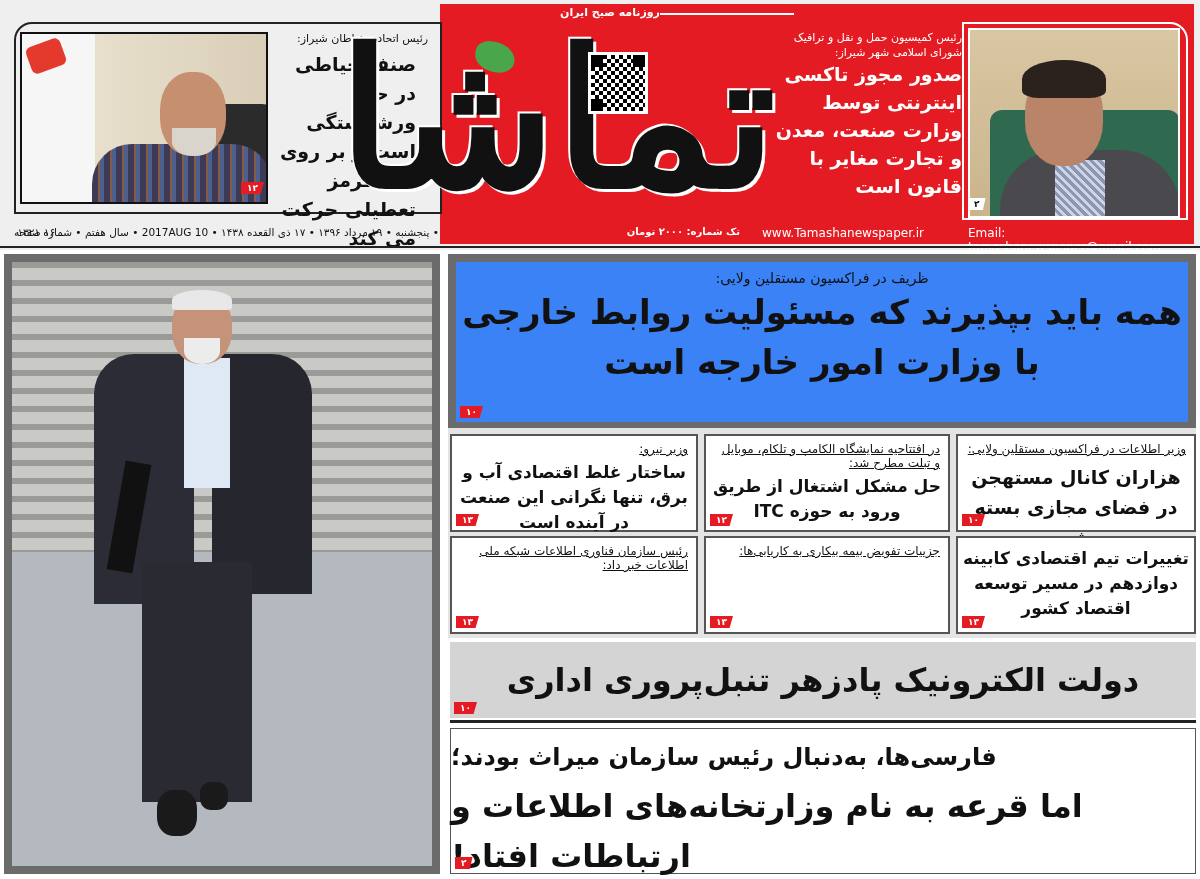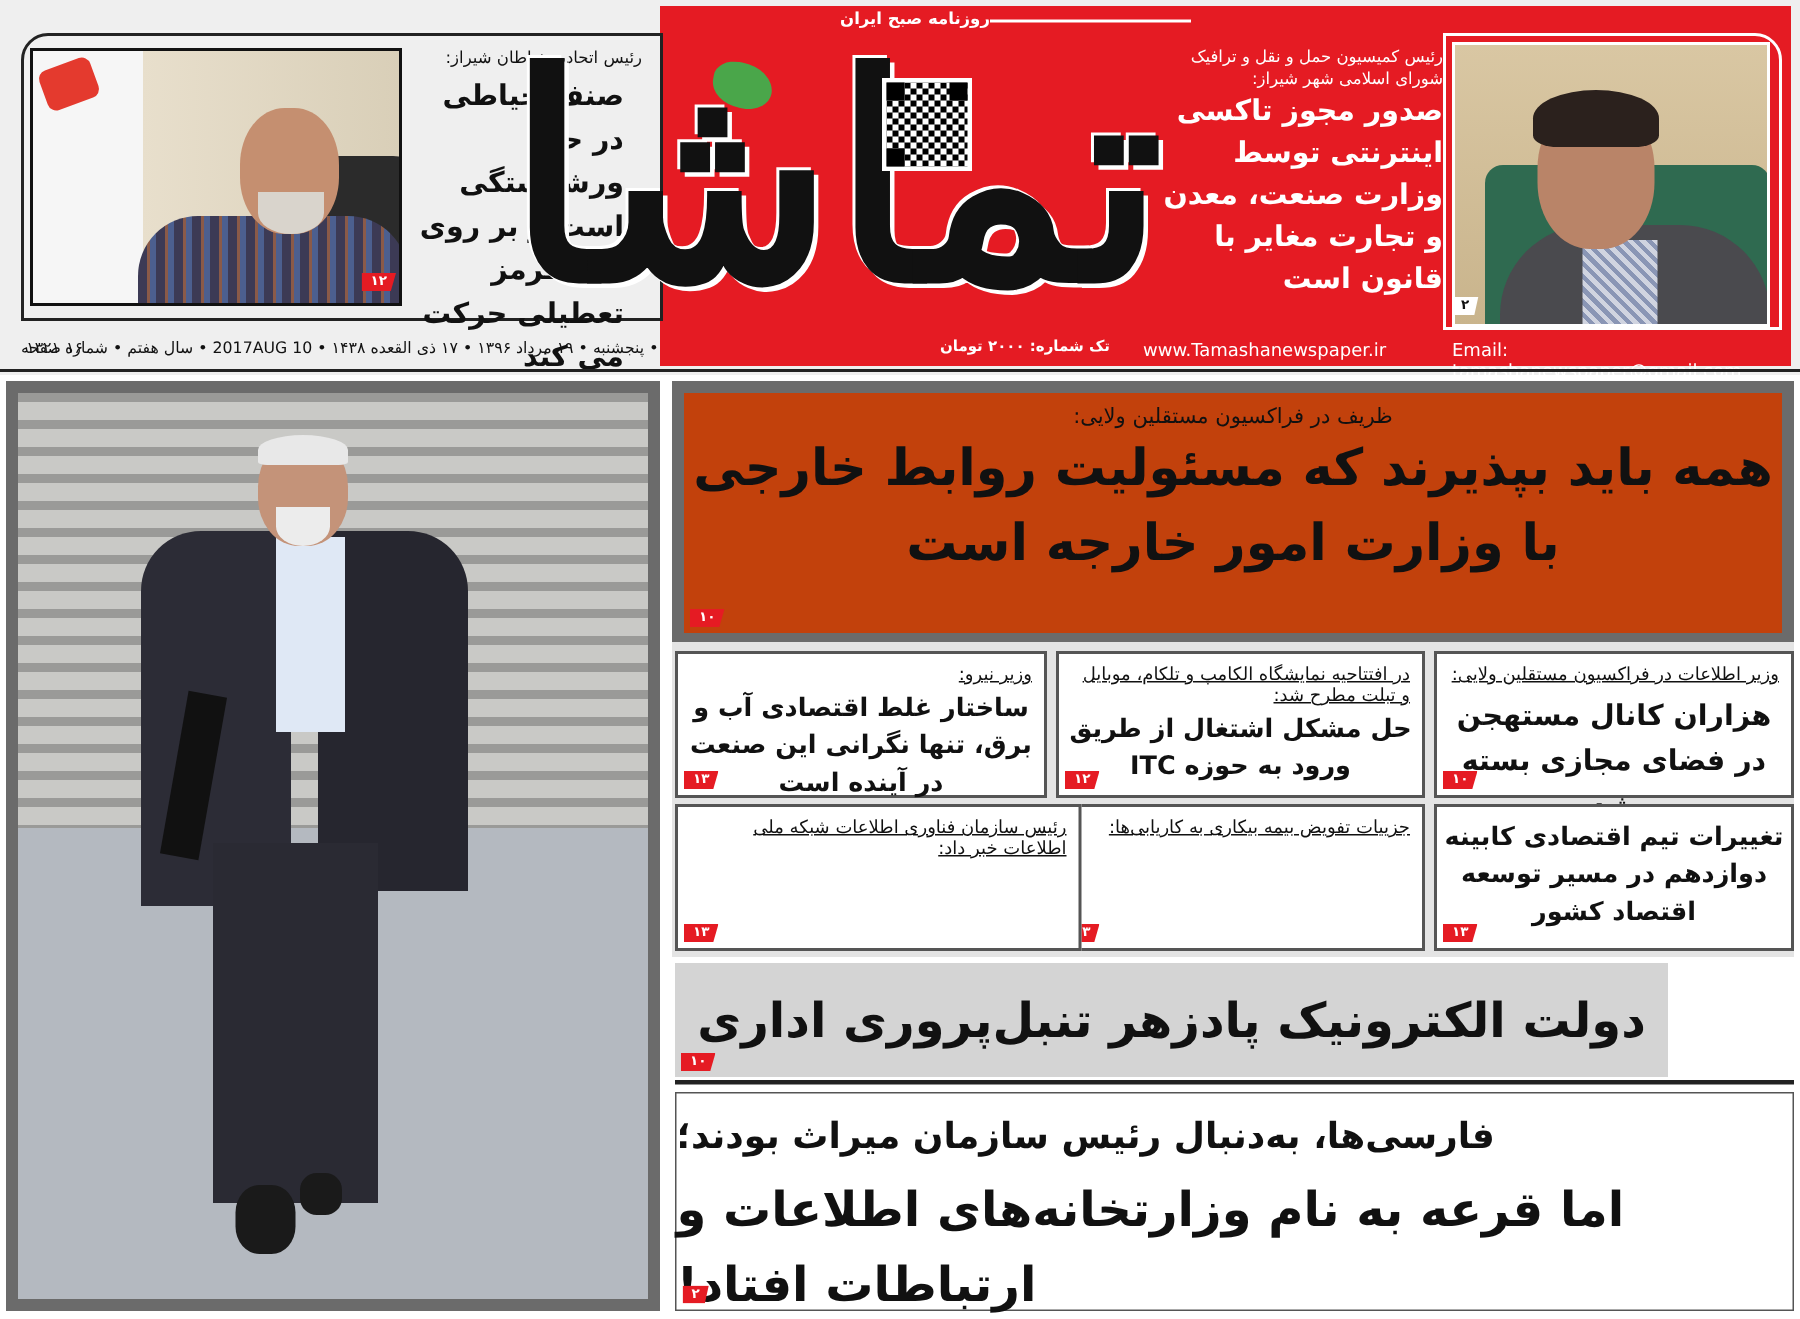--- a/index.html
+++ b/index.html
@@ -76,36 +76,36 @@
   .zarif-folder { position: absolute; left: 104px; top: 200px; width: 26px; height: 110px; background: #111; transform: rotate(10deg); }
 
   
   .story { position: absolute; background: #fff; border: 2px solid #555; direction: rtl; text-align: center; }
   .story .kicker { font-size: 12px; color: #111; margin-top: 6px; padding: 0 8px; text-align: right; line-height: 14px; text-decoration: underline; }
   .story .headline { font-weight: bold; color: #111; }
   .page-tag { position: absolute; left: 4px; bottom: 4px; background: #e51b23; color: #fff; font-size: 9px; font-weight: bold;
               padding: 1px 6px; clip-path: polygon(0 0, 100% 0, 85% 100%, 0 100%); direction: ltr; }
 
   .lead-frame { position: absolute; left: 448px; top: 254px; width: 748px; height: 174px; background: #6b6b6b; padding: 6px; }
-  .lead { position: absolute; left: 456px; top: 262px; width: 732px; height: 160px; background: #c2410c; direction: rtl; text-align: center; }
+  .lead { position: absolute; left: 456px; top: 262px; width: 732px; height: 160px; background: #3b82f6; direction: rtl; text-align: center; }
   .lead .kicker { font-size: 14px; margin-top: 8px; color: #111; }
   .lead .headline { font-size: 34px; font-weight: bold; line-height: 48px; margin-top: 2px; color: #111; }
 
   .grid-bg { position: absolute; left: 448px; top: 428px; width: 748px; height: 210px; background: #e4e4e4; }
 
   .s1 { left: 956px; top: 434px; width: 240px; height: 98px; }
   .s2 { left: 704px; top: 434px; width: 246px; height: 98px; }
   .s3 { left: 450px; top: 434px; width: 248px; height: 98px; }
   .s4 { left: 956px; top: 536px; width: 240px; height: 98px; }
   .s5 { left: 704px; top: 536px; width: 246px; height: 98px; }
-  .s6 { left: 450px; top: 536px; width: 271px; height: 98px; }
+  .s6 { left: 450px; top: 536px; width: 248px; height: 98px; }
   .story .headline.h18 { font-size: 17px; line-height: 25px; margin-top: 4px; }
   .story .headline.h19 { font-size: 19px; line-height: 30px; margin-top: 6px; }
 
-  .banner { position: absolute; left: 450px; top: 642px; width: 662px; height: 76px; background: #d4d4d4; direction: rtl; text-align: center; }
+  .banner { position: absolute; left: 450px; top: 642px; width: 746px; height: 76px; background: #d4d4d4; direction: rtl; text-align: center; }
   .banner .headline { font-size: 32px; font-weight: bold; line-height: 76px; color: #111; }
   .rule2 { position: absolute; left: 450px; top: 720px; width: 746px; height: 3px; background: #222; }
 
   .bottom { position: absolute; left: 450px; top: 728px; width: 746px; height: 146px; background: #fff; border: 1px solid #555; direction: rtl; text-align: left; }
   .bottom .kicker { font-size: 24px; font-weight: bold; margin-top: 14px; color: #111; }
   .bottom .headline { font-size: 32px; font-weight: bold; line-height: 50px; margin-top: 10px; color: #111; letter-spacing: -1px; }
 </style>
 </head>
 <body>
 

